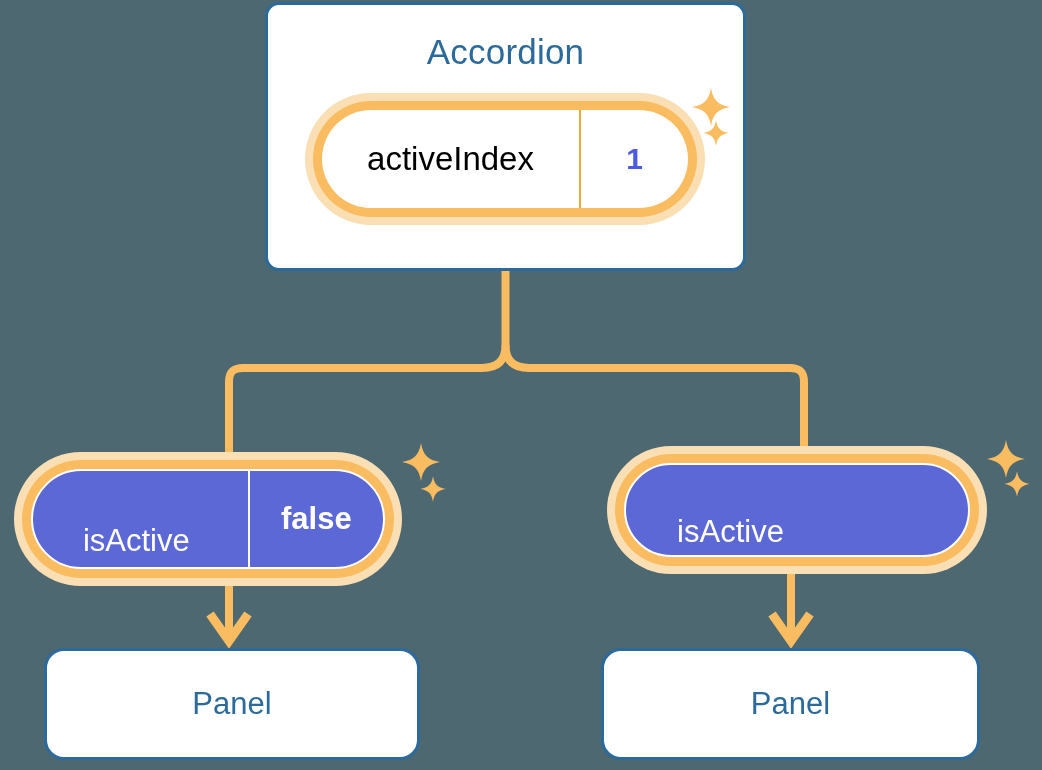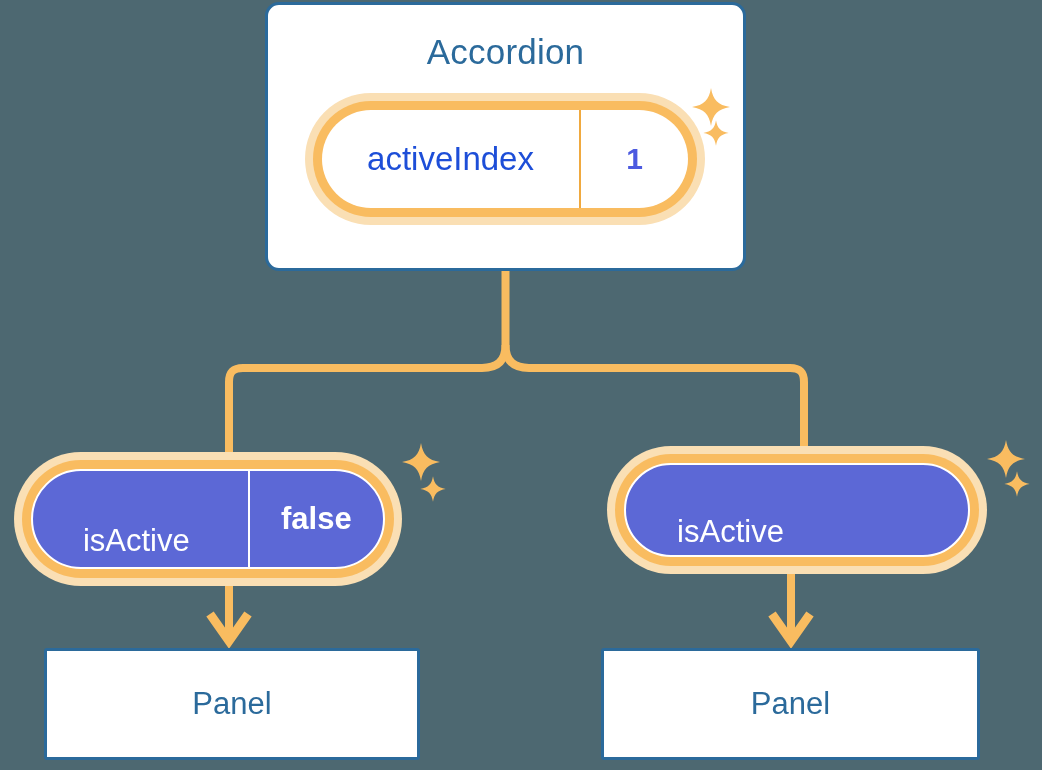--- a/index.html
+++ b/index.html
@@ -82,21 +82,21 @@
   }
   .pill-key, .pill-val {
     display: flex;
     align-items: center;
     justify-content: center;
     height: 100%;
     box-sizing: border-box;
     white-space: nowrap;
   }
   .pill-body.light .pill-key {
-    color: #1d4ed8;
+    color: #000000;
     font-size: 33px;
   }
   .pill-body.light .pill-val {
     color: #4c5ae0;
     font-size: 30px;
     font-weight: bold;
     border-left: 2px solid #f0a93f;
   }
   .pill-body.solid .pill-key {
     color: #ffffff;
@@ -115,21 +115,21 @@
   .sparkle {
     position: absolute;
     pointer-events: none;
   }
 
   
   .panel-box {
     position: absolute;
     background: #ffffff;
     border: 3px solid #2b6a9b;
-    border-radius: 3px;
+    border-radius: 20px;
     box-sizing: border-box;
     display: flex;
     align-items: center;
     justify-content: center;
   }
   .panel-label {
     color: #2b6a9b;
     font-size: 31px;
   }
 </style>

